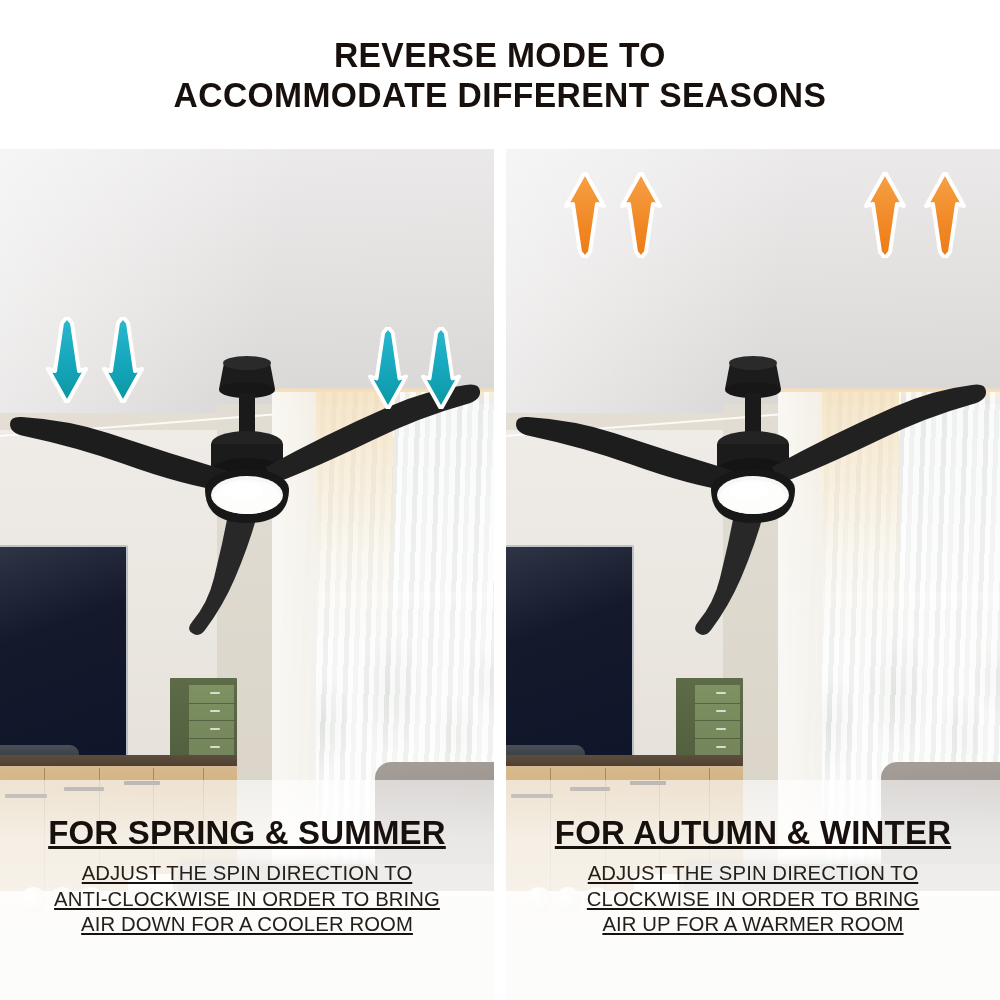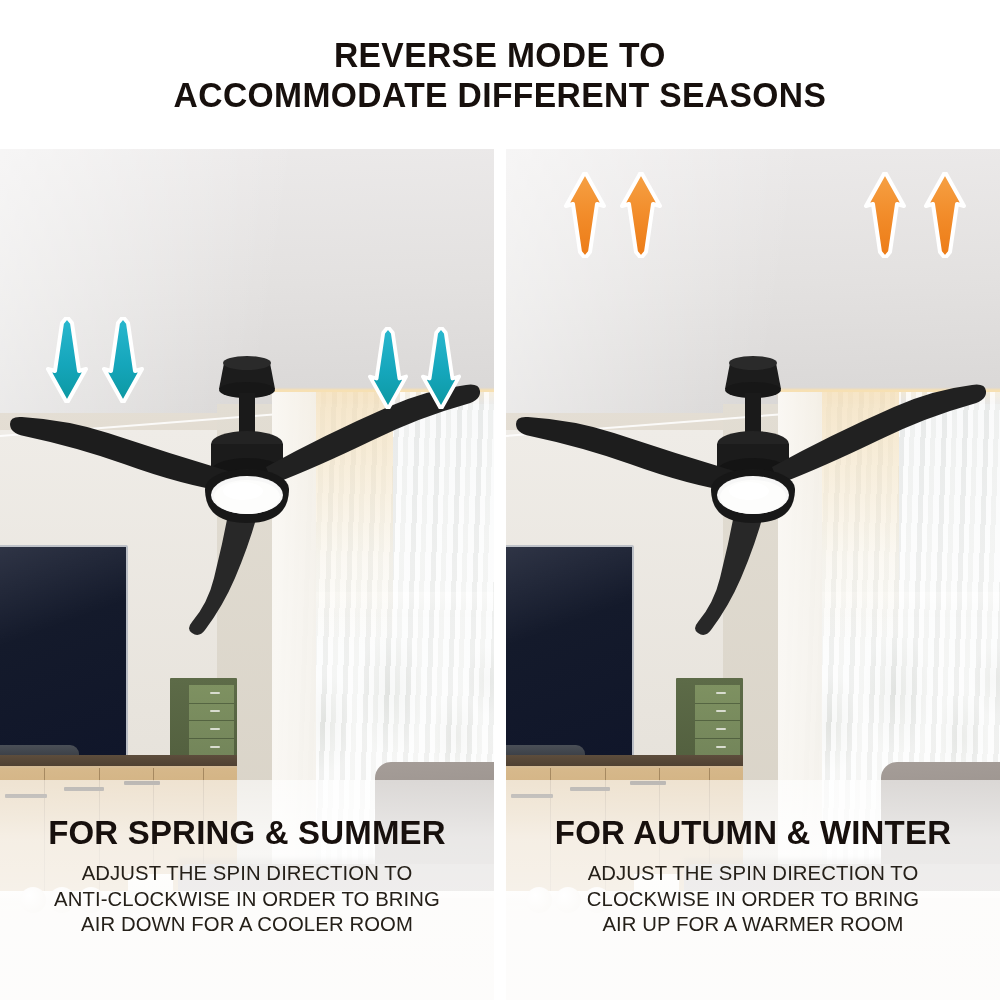--- a/index.html
+++ b/index.html
@@ -209,21 +209,21 @@
 
   
   .caption-wash {
     position:absolute; left:0; top:74.2%; width:100%; height:25.8%;
     background:linear-gradient(180deg, rgba(255,255,255,.62) 0%, rgba(255,255,255,.80) 26%, rgba(255,255,255,.86) 60%, rgba(255,255,255,.90) 100%);
   }
 
   
   .caption {
     position:absolute; left:0; top:665px; width:494px;
-    text-align:center; color:#18120f; padding:0 8px;
+    text-align:center; color:#18120f; padding:0 8px;text-decoration:underline;
   }
   .caption-heading {
     font-family:"Liberation Sans Narrow","Liberation Sans", sans-serif;
     font-weight:bold; font-size:34px; letter-spacing:0.2px;
     line-height:1.08; margin-bottom:9px;
     transform:scaleX(0.97); transform-origin:center;
     white-space:nowrap; color:#17100d;
   }
   .caption-body {
     font-family:"Liberation Sans","Liberation Sans Narrow", sans-serif;

